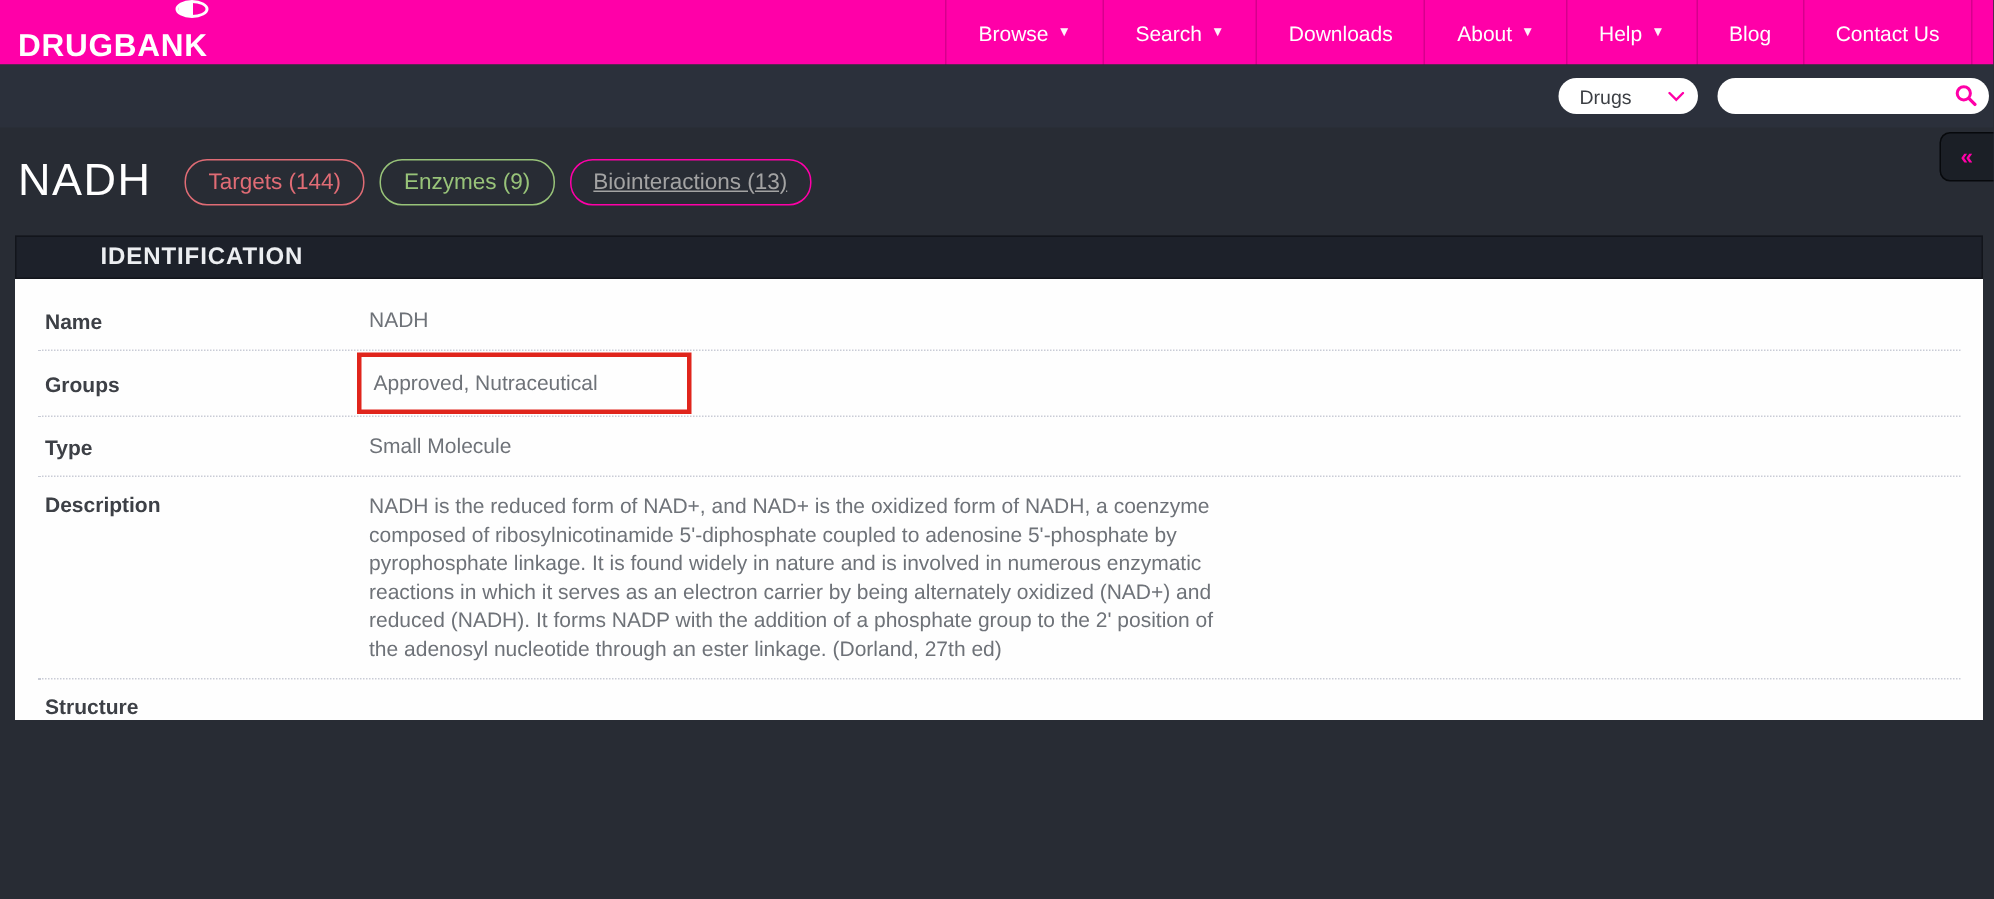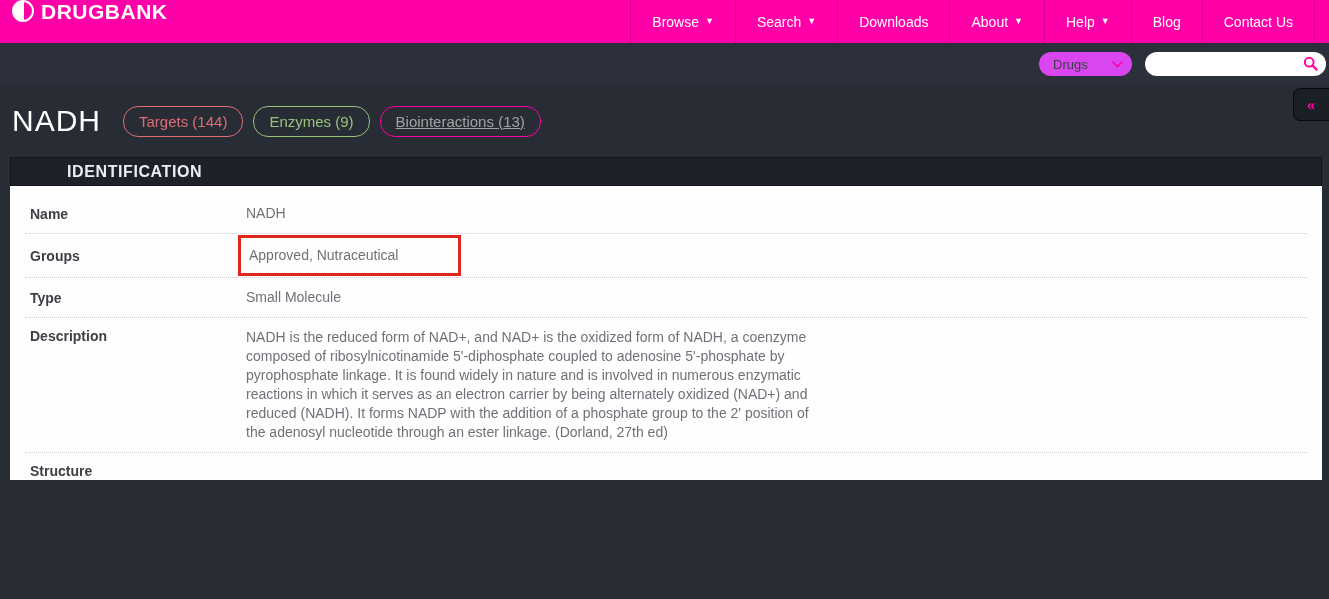--- a/index.html
+++ b/index.html
@@ -8,21 +8,21 @@
     background:#282c34;
     font-family:"Liberation Sans", sans-serif;
     -webkit-font-smoothing:antialiased;
   }
 
   
   .navbar {
     height:43px; background:#ff00a8;
     display:flex; align-items:stretch; padding-left:12px;
   }
-  .brand { display:flex; align-items:flex-start; gap:7px; cursor:pointer; }
+  .brand { display:flex; align-items:flex-end; gap:7px; cursor:pointer;flex-direction:column; }
   .brand-icon {
     width:22px; height:22px; border:2px solid #fff; border-radius:50%;
     background:linear-gradient(90deg,#fff 0 55%, rgba(255,255,255,0) 55%);
   }
   .brand-text { color:#fff; font-size:21px; font-weight:600; letter-spacing:.5px; }
   .nav-menu { margin-left:auto; margin-right:14px; display:flex; align-items:stretch; }
   .nav-item {
     display:flex; align-items:center; gap:6px;
     padding:0 21px; color:#fff; font-size:14px; cursor:pointer;
     border-left:1px solid rgba(0,0,0,.16); white-space:nowrap;
@@ -30,21 +30,21 @@
   .nav-item:last-child { border-right:1px solid rgba(0,0,0,.16); }
   .caret { font-size:9px; line-height:1; opacity:.95; }
 
   
   .subbar {
     height:42px; background:#2b303b;
     display:flex; align-items:center; justify-content:flex-end;
     gap:13px; padding-right:3px;
   }
   .select-pill {
-    width:93px; height:24px; background:#d946ef; border-radius:12px;
+    width:93px; height:24px; background:#ffffff; border-radius:12px;
     display:flex; align-items:center; justify-content:space-between;
     padding:0 9px 0 14px; cursor:pointer;
   }
   .select-pill .sel-text { font-size:13px; color:#3c3f44; }
   .search-pill {
     width:181px; height:24px; background:#fff; border-radius:12px;
     position:relative; display:flex; align-items:center;
   }
   .search-pill input {
     border:none; outline:none; background:transparent;

